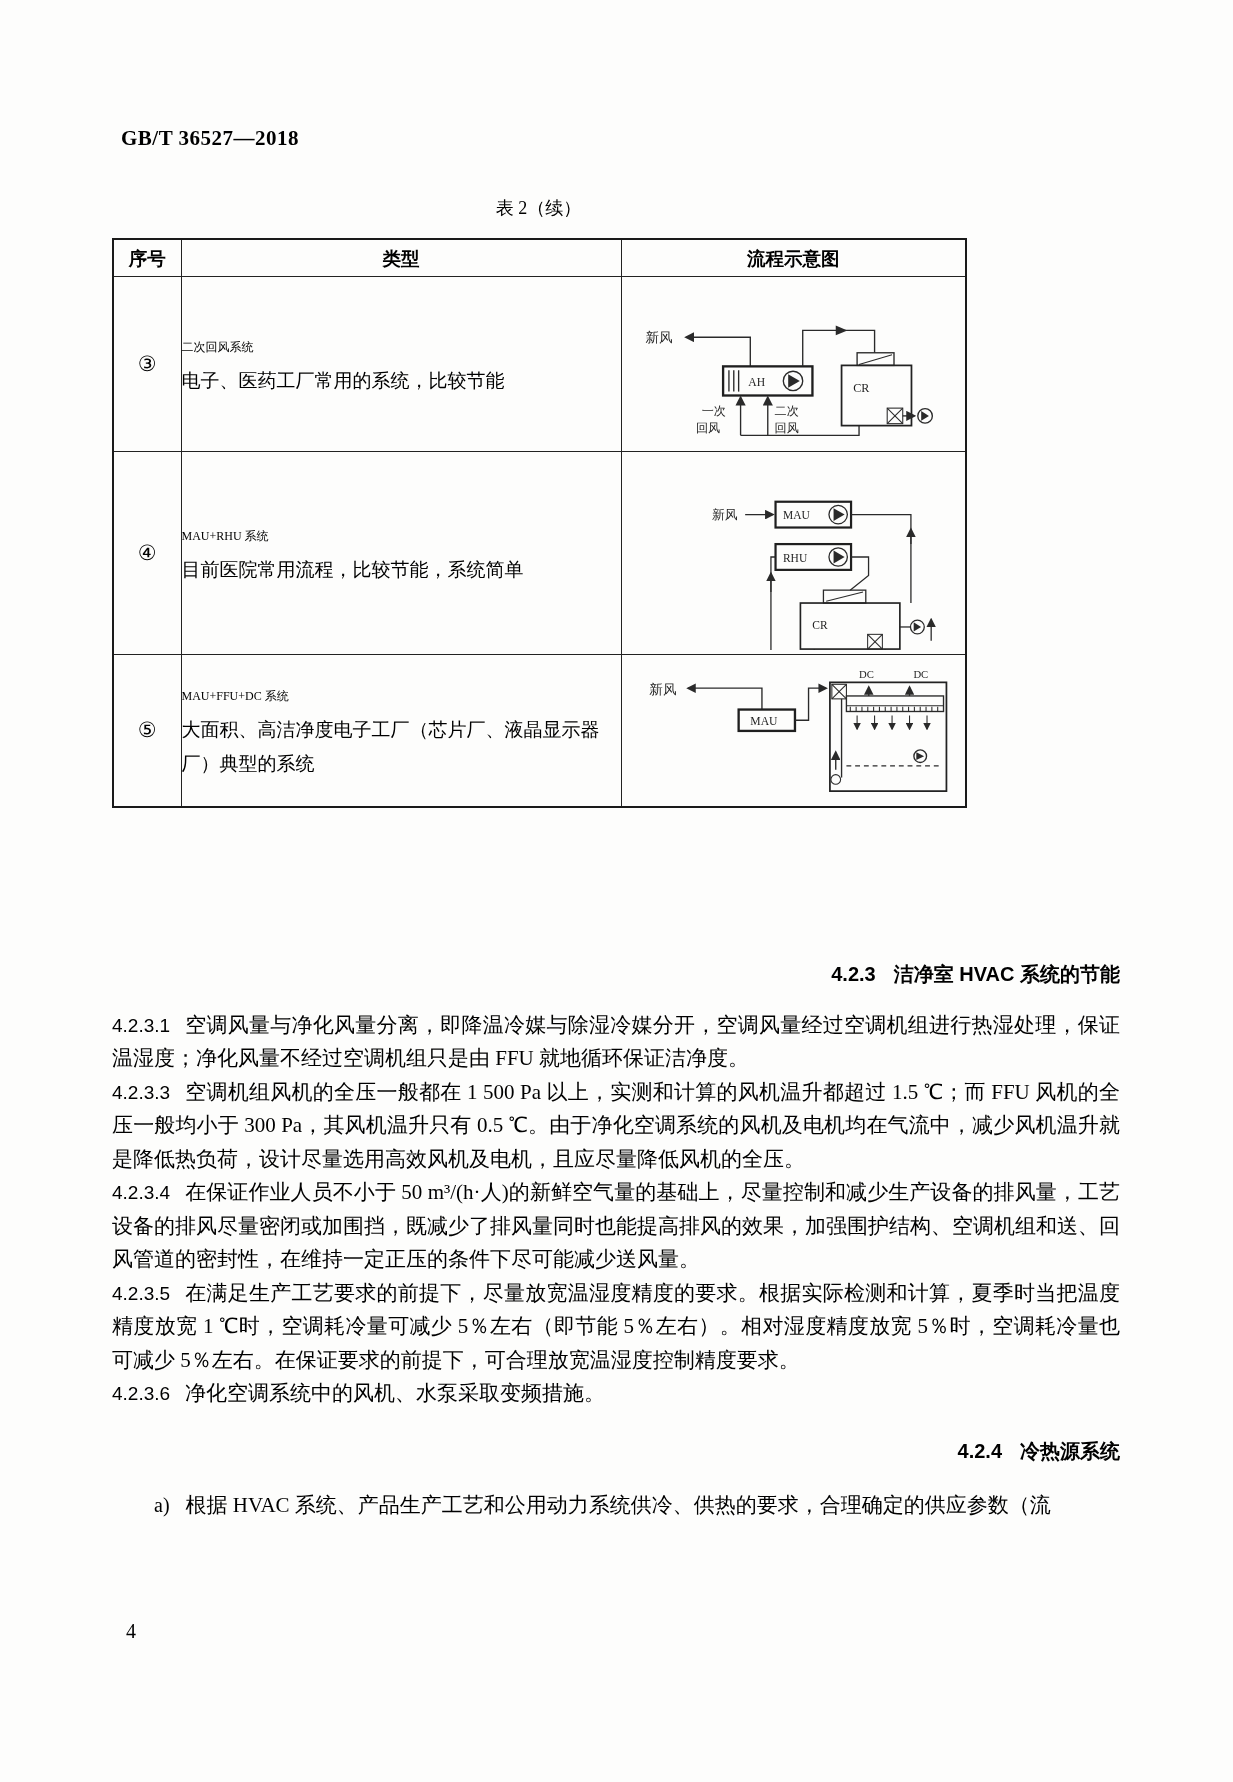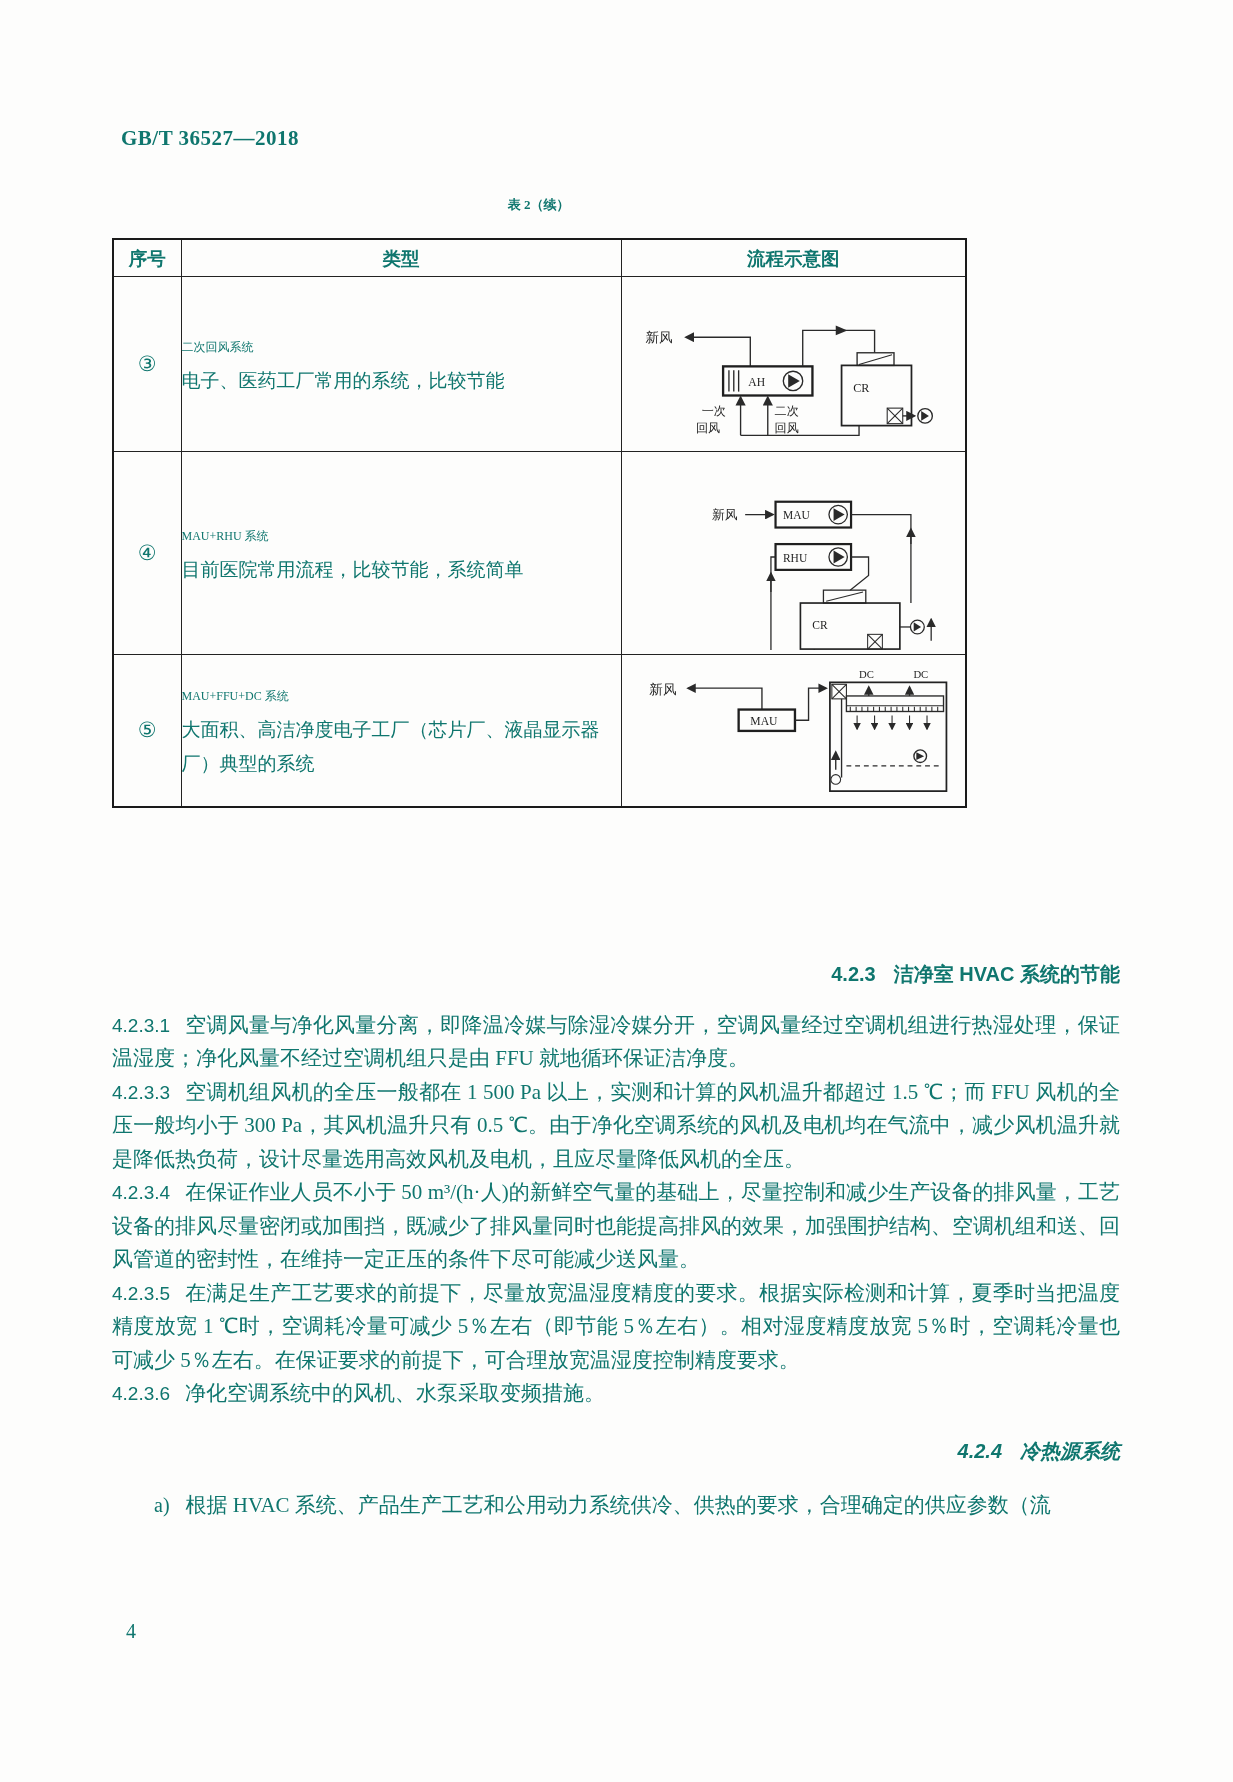--- a/index.html
+++ b/index.html
@@ -1,27 +1,27 @@
 <!DOCTYPE html>
 <html><head>
 <meta charset="utf-8">
 <style>
   html,body{margin:0;padding:0;background:#ffffff;}
   .page{
     position:relative;width:1233px;height:1782px;background:#fdfdfc;
-    font-family:"Liberation Serif", serif;color:#0f766e;overflow:hidden;
+    font-family:"Liberation Serif", serif;color:#000000;overflow:hidden;
   }
   .doc-number{
     position:absolute;left:121px;top:126px;
     font-size:21px;font-weight:bold;letter-spacing:0.5px;
     font-family:"Liberation Serif", serif;
   }
   .table-title{
     position:absolute;left:112px;top:196px;width:853px;text-align:center;
-    font-size:13px;font-weight:700;
+    font-size:18px;font-weight:400;
   }
   table.flow-table{
     position:absolute;left:112px;top:238px;width:853px;
     border-collapse:collapse;table-layout:fixed;
   }
   table.flow-table col.c1{width:68px;}
   table.flow-table col.c2{width:440px;}
   table.flow-table col.c3{width:345px;}
   table.flow-table th, table.flow-table td{
     border:1.5px solid #222;padding:0;
@@ -44,21 +44,21 @@
   svg text{fill:#1f1f1f;font-family:"Liberation Serif", serif;}
   .body-text{
     position:absolute;left:112px;top:958px;width:1008px;
     font-size:21px;line-height:33.5px;text-align:justify;
   }
   .sec-heading{
     margin:0 0 17px 0;font-size:20px;font-weight:bold;
     font-family:"Liberation Sans", sans-serif;text-align:right;
   }
   .sec-heading .hnum{margin-right:18px;}
-  .h424{margin-top:24px;margin-bottom:21px;font-style:italic;}
+  .h424{margin-top:24px;margin-bottom:21px;}
   p.clause{margin:0;}
   .cnum{
     font-family:"Liberation Sans", sans-serif;font-weight:normal;
     font-size:19px;margin-right:15px;
   }
   p.intro{margin:0;text-indent:2em;}
   p.list-item{margin:0;padding-left:2em;}
   p.list-item .cnum{font-weight:normal;font-family:"Liberation Serif", serif;font-size:20px;margin-right:16px;}
   .page-number{
     position:absolute;left:126px;top:1620px;font-size:20px;

